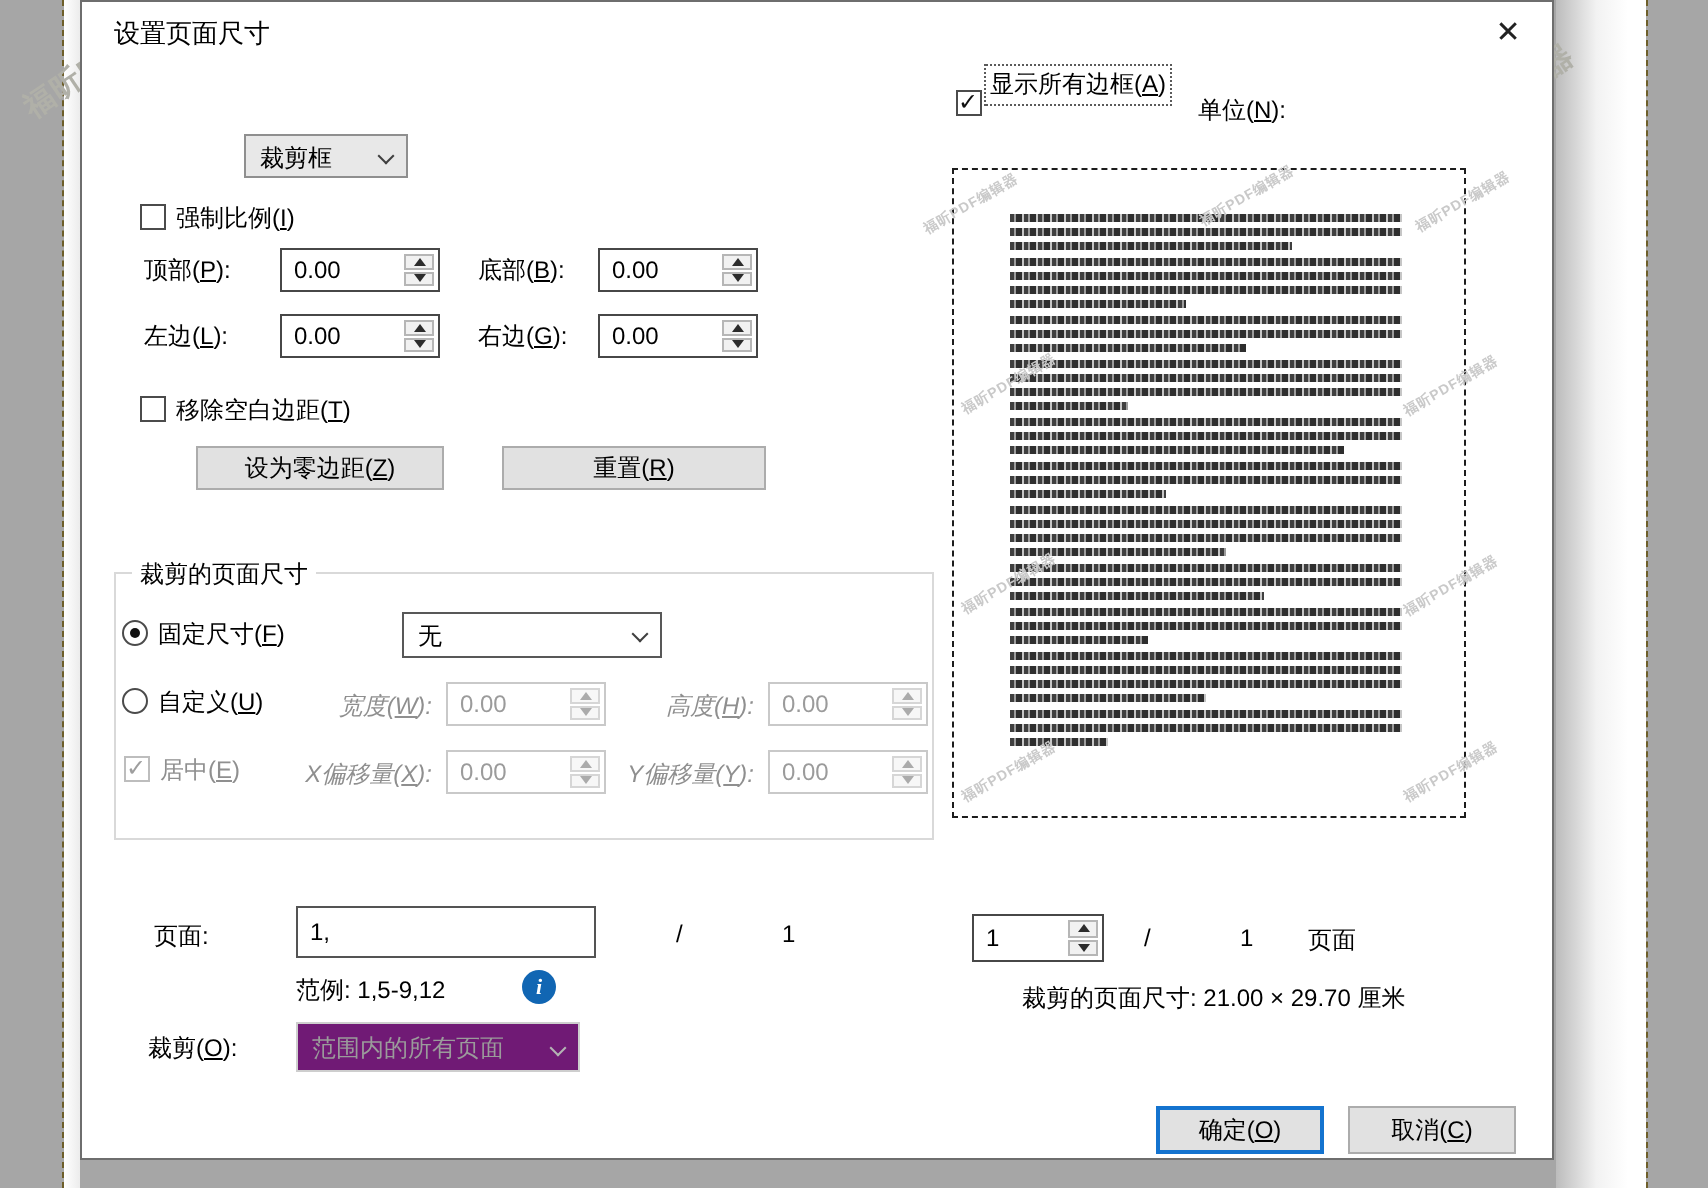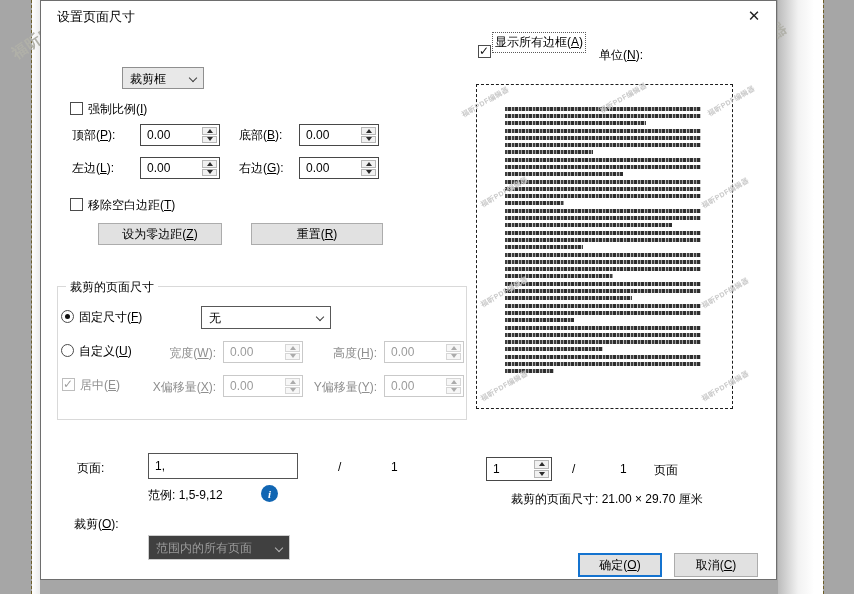--- a/index.html
+++ b/index.html
@@ -15,21 +15,21 @@
 
   
   .dialog { position:absolute; left:40px; top:0; width:737px; height:580px; background:#fff; border:1px solid #6e6e6e; z-index:2; }
   .dlg-title { position:absolute; left:16px; top:7px; font-size:13px; }
   .dlg-close { position:absolute; right:10px; top:4px; width:24px; height:22px; display:flex; align-items:center; justify-content:center; font-size:15px; color:#222; cursor:pointer; }
 
   .grp { position:absolute; border:1px solid #d9d9d9; }
   .leg { position:absolute; top:-8px; left:8px; background:#fff; padding:0 4px; font-size:12px; white-space:nowrap; }
 
   .lbl { position:absolute; white-space:nowrap; }
-  .lbl.r { text-align:right; }
+  .lbl.r { text-align:right;font-style:italic; }
   .lbl.dim { color:#8f8f8f; }
   u { text-decoration:underline; }
 
   
   .spin { position:absolute; width:80px; height:22px; border:1px solid #474747; background:#fff; }
   .spin .v { position:absolute; left:6px; top:3px; }
   .sbtns { position:absolute; right:2px; top:2px; bottom:2px; width:15px; display:flex; flex-direction:column; gap:1px; }
   .sb { flex:1; background:#f1f1f1; border:1px solid #b6b6b6; display:flex; align-items:center; justify-content:center; }
   .tri-up { width:0; height:0; border-left:3px solid transparent; border-right:3px solid transparent; border-bottom:4px solid #2c2c2c; }
   .tri-dn { width:0; height:0; border-left:3px solid transparent; border-right:3px solid transparent; border-top:4px solid #2c2c2c; }
@@ -37,21 +37,21 @@
   .spin.disabled .v { color:#9b9b9b; }
   .spin.disabled .sb { border-color:#d6d6d6; background:#f7f7f7; }
   .spin.disabled .tri-up { border-bottom-color:#ababab; }
   .spin.disabled .tri-dn { border-top-color:#ababab; }
 
   
   .combo { position:absolute; border:1px solid #8f8f8f; background:#e8e8e8; }
   .combo .cv { position:absolute; left:7px; top:3px; white-space:nowrap; }
   .chev { position:absolute; right:7px; top:7px; width:6px; height:6px; border-right:1px solid #3f3f3f; border-bottom:1px solid #3f3f3f; transform:rotate(45deg); }
   .combo.white { background:#fff; border-color:#585858; }
-  .combo.disabled { background:#404040; border-color:#cecece;margin-top:24px; }
+  .combo.disabled { background:#701a75; border-color:#cecece; }
   .combo.disabled .cv { color:#9b9b9b; }
   .combo.disabled .chev { border-color:#b4b4b4; }
 
   
   .cb { position:absolute; width:13px; height:13px; border:1px solid #4b4b4b; background:#fff; }
   .cb.checked::after { content:"✓"; position:absolute; left:0; top:-2px; font-size:12px; font-weight:bold; color:#101010; }
   .cb.dis { border-color:#bdbdbd; }
   .cb.dis::after { color:#9e9e9e; }
   .rd { position:absolute; width:13px; height:13px; border:1px solid #4b4b4b; border-radius:50%; background:#fff; }
   .rd.sel::after { content:""; position:absolute; left:3px; top:3px; width:5px; height:5px; border-radius:50%; background:#101010; }

